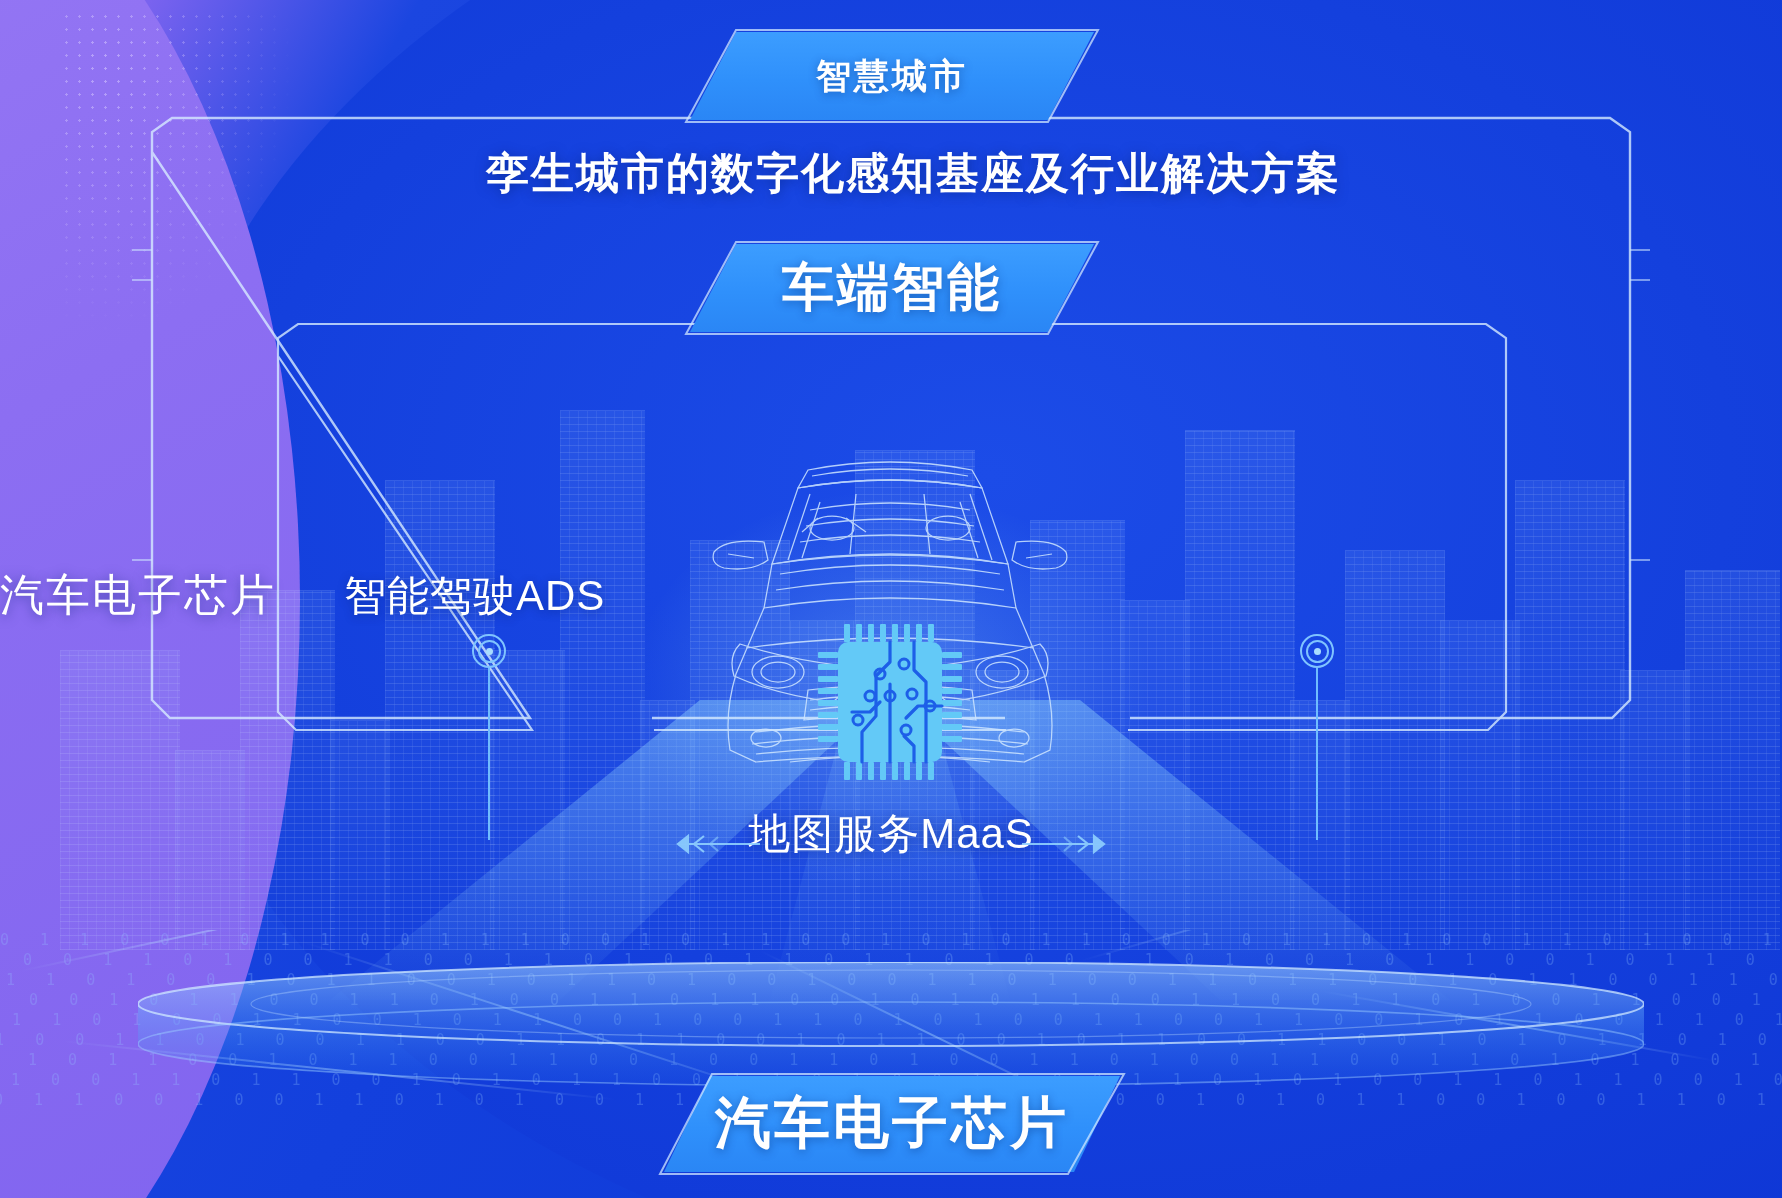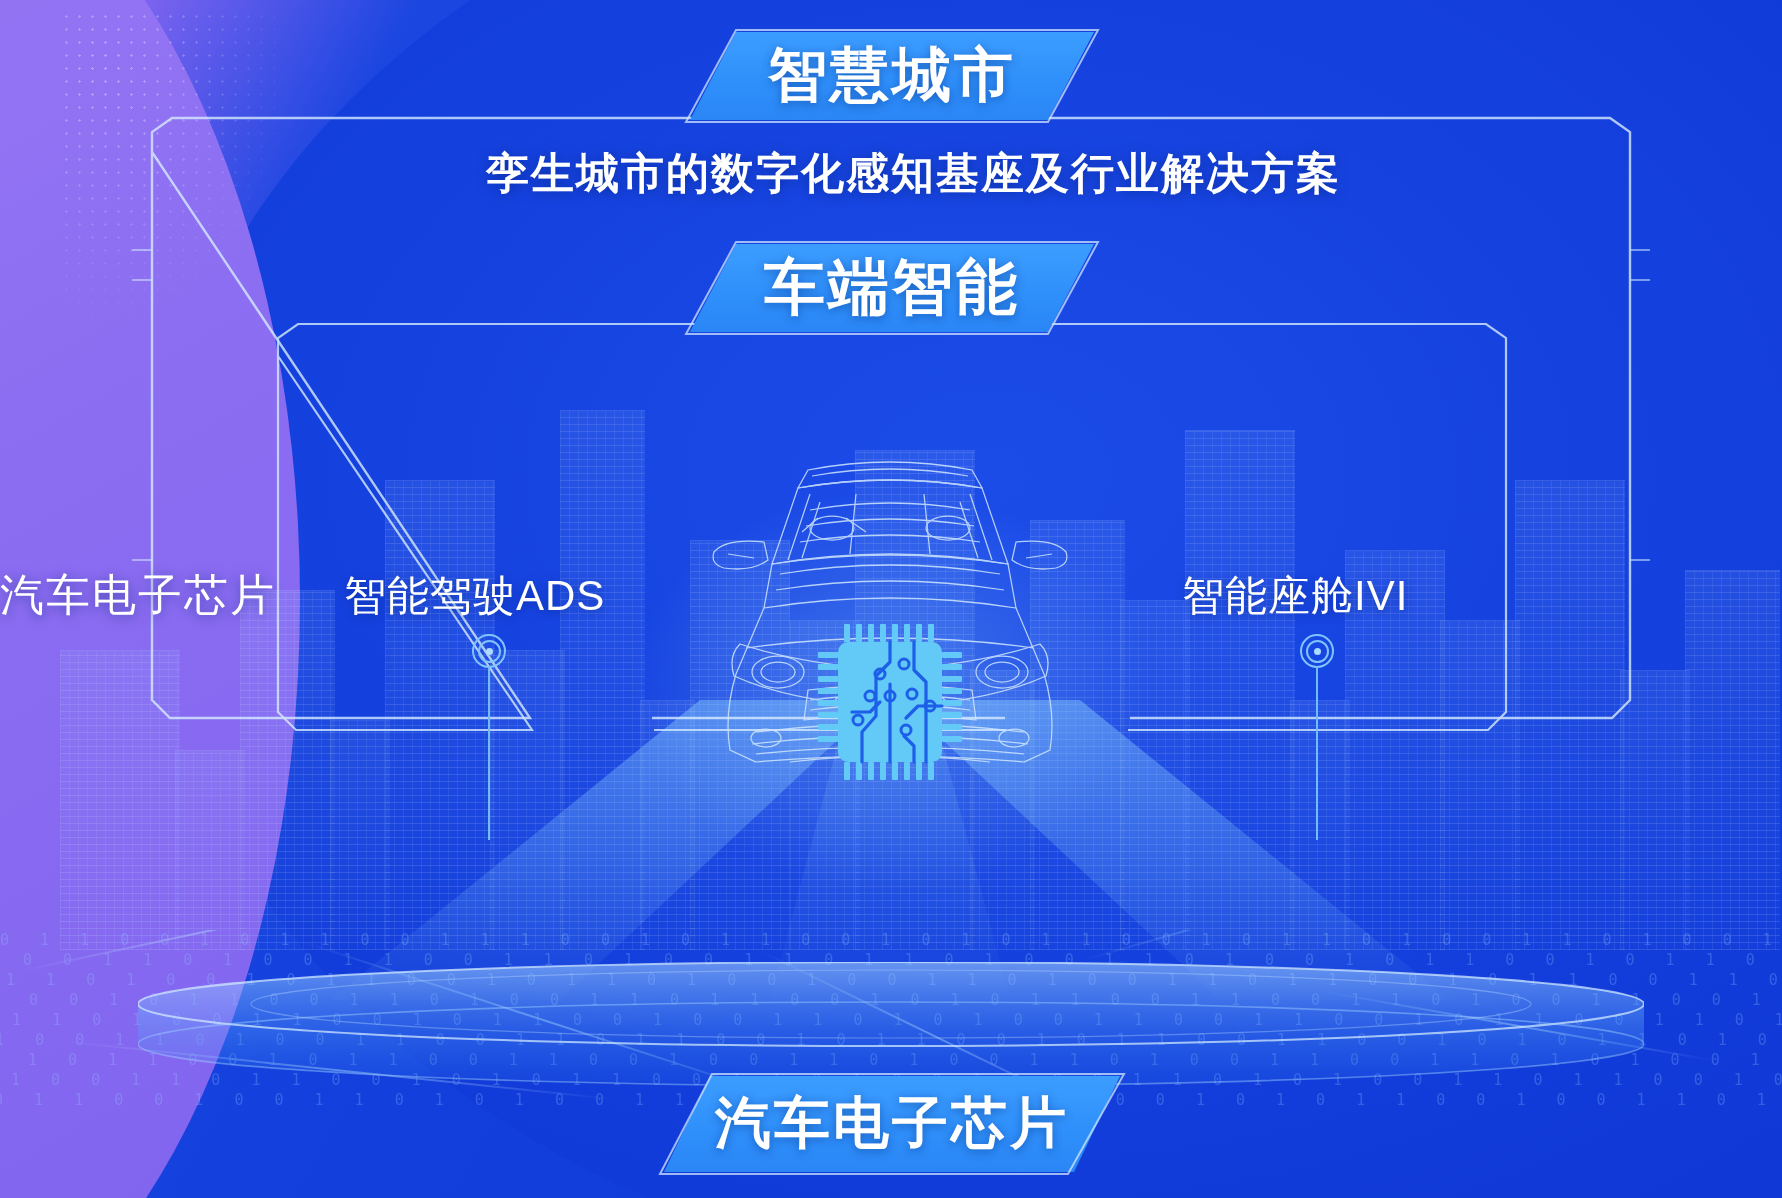--- a/index.html
+++ b/index.html
@@ -44,23 +44,23 @@
   
   .banner{position:absolute;display:flex;align-items:center;justify-content:center;
     background:linear-gradient(180deg,#3c9dff 0%,#2f90fb 55%,#2a86f5 100%);
     clip-path:polygon(46px 0,100% 0,calc(100% - 46px) 100%,0 100%);
     box-shadow:0 0 0 0 transparent;}
   .banner-txt{color:#fff;font-weight:700;letter-spacing:3px;
     text-shadow:0 2px 10px rgba(0,40,120,.45);position:relative;z-index:3;}
   .banner-outline{position:absolute;pointer-events:none;}
 
   .bn-city{left:690px;top:32px;width:404px;height:88px;}
-  .bn-city .banner-txt{font-size:59px;}
+  .bn-city .banner-txt{font-size:35px;}
   .bn-veh{left:690px;top:244px;width:404px;height:88px;}
-  .bn-veh .banner-txt{font-size:61px;}
+  .bn-veh .banner-txt{font-size:52px;}
   .bn-base{left:664px;top:1076px;width:456px;height:96px;}
   .bn-base .banner-txt{font-size:56px;}
 
   .subtitle{position:absolute;left:0;right:0;top:145px;text-align:center;
     color:#ffffff;font-size:43px;font-weight:600;letter-spacing:2px;
     text-shadow:0 2px 12px rgba(0,30,110,.5);padding-left:45px;}
 
   
   .side-label{position:absolute;color:#fff;font-size:42px;font-weight:500;letter-spacing:1px;
     text-shadow:0 2px 10px rgba(0,30,110,.45);white-space:nowrap;}
@@ -316,24 +316,42 @@
         <circle cx="40" cy="96" r="5"></circle>
           <circle cx="88" cy="106" r="5"></circle>
       </g>
     </svg>
   </div>
 
   <div class="side-label lab-ads">智能驾驶ADS</div>
   <div class="node node-ads"></div>
   <div class="vline vl-ads"></div>
 
-  <div class="side-label lab-ivi">智能座舱IVI</div>
   <div class="node node-ivi"></div>
   <div class="vline vl-ivi"></div>
 
+  <div class="lab-maas">
+    <svg style="position:absolute;left:652px;top:26px;" width="110" height="24">
+      <g fill="none" stroke="#8fd0ff" stroke-width="2.2" opacity="0.9">
+        <path d="M108,12 L34,12"></path>
+        <path d="M36,4 L26,12 L36,20 Z" fill="#8fd0ff"></path>
+        <path d="M52,4 L42,12 L52,20"></path>
+        <path d="M66,5 L58,12 L66,19" opacity="0.6"></path>
+      </g>
+    </svg>
+    <span>地图服务MaaS</span>
+    <svg style="position:absolute;right:652px;top:26px;" width="110" height="24">
+      <g fill="none" stroke="#8fd0ff" stroke-width="2.2" opacity="0.9">
+        <path d="M2,12 L76,12"></path>
+        <path d="M74,4 L84,12 L74,20 Z" fill="#8fd0ff"></path>
+        <path d="M58,4 L68,12 L58,20"></path>
+        <path d="M44,5 L52,12 L44,19" opacity="0.6"></path>
+      </g>
+    </svg>
+  </div>
 
   <div class="platform">
     <svg width="1506" height="150" viewBox="0 0 1506 150">
       <defs>
         <linearGradient id="ellipTop" x1="0" y1="0" x2="0" y2="1">
           <stop offset="0%" stop-color="#a8d6ff" stop-opacity="0.55"></stop>
           <stop offset="100%" stop-color="#4f9dfb" stop-opacity="0.22"></stop>
         </linearGradient>
         <linearGradient id="ellipSide" x1="0" y1="0" x2="0" y2="1">
           <stop offset="0%" stop-color="#6fb4ff" stop-opacity="0.45"></stop>

